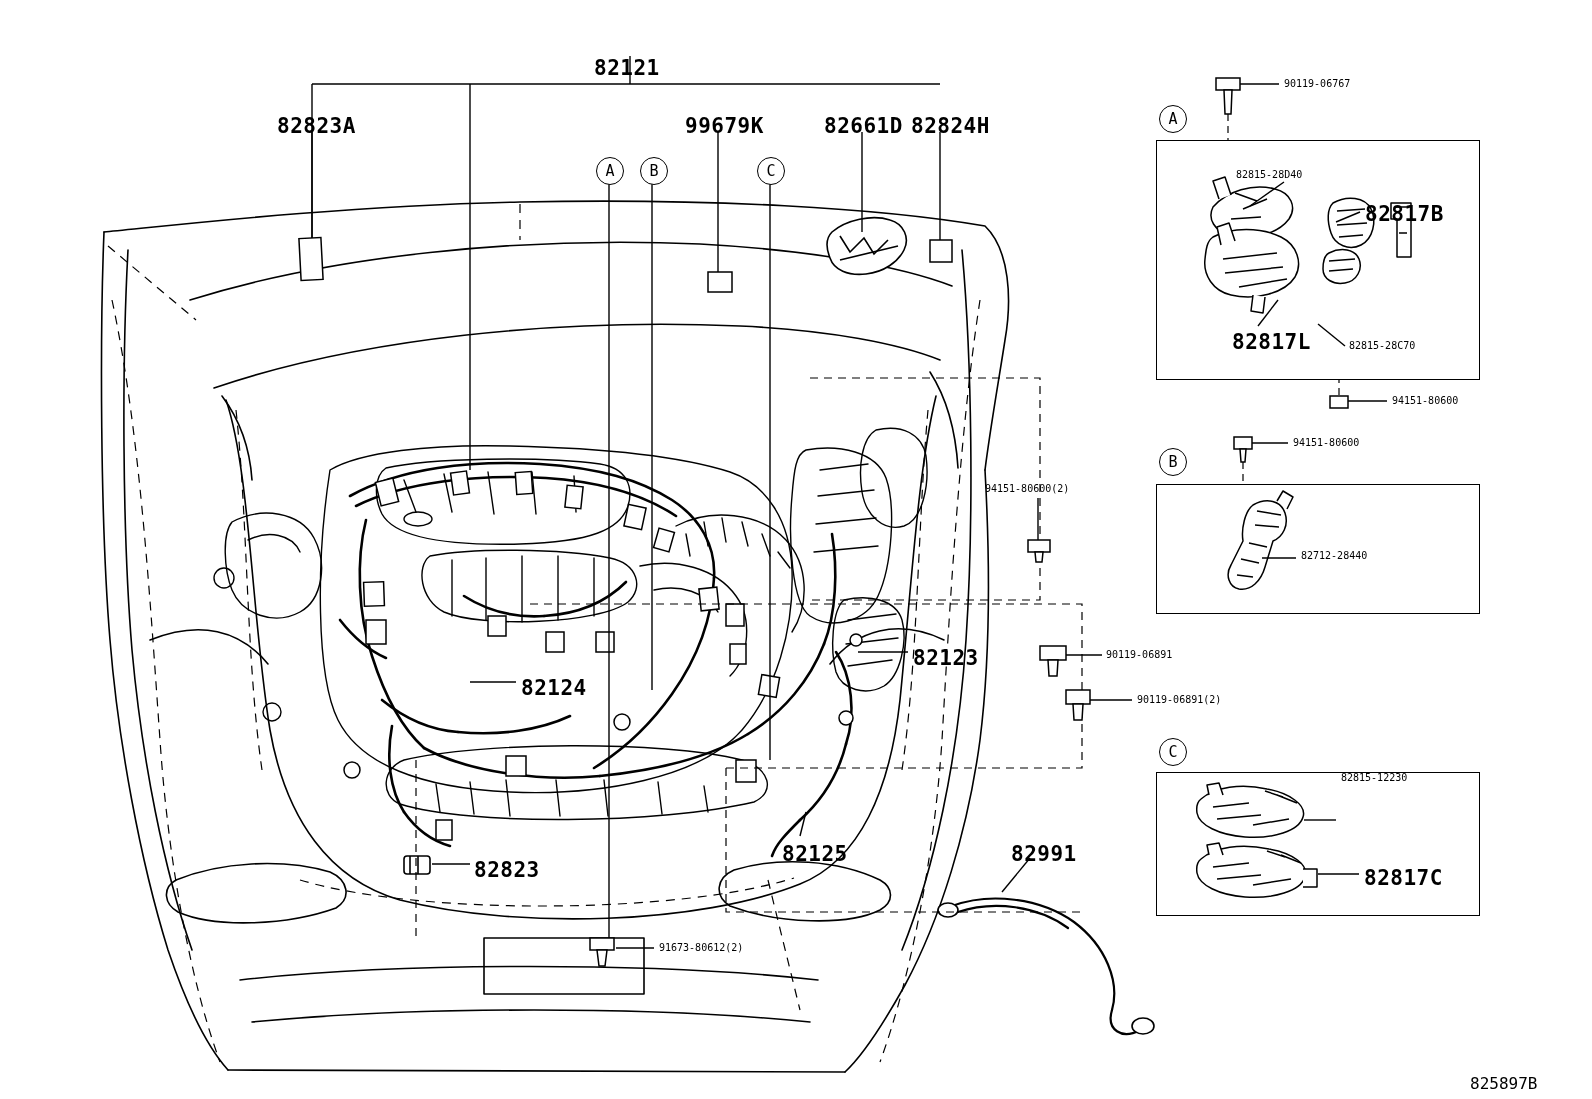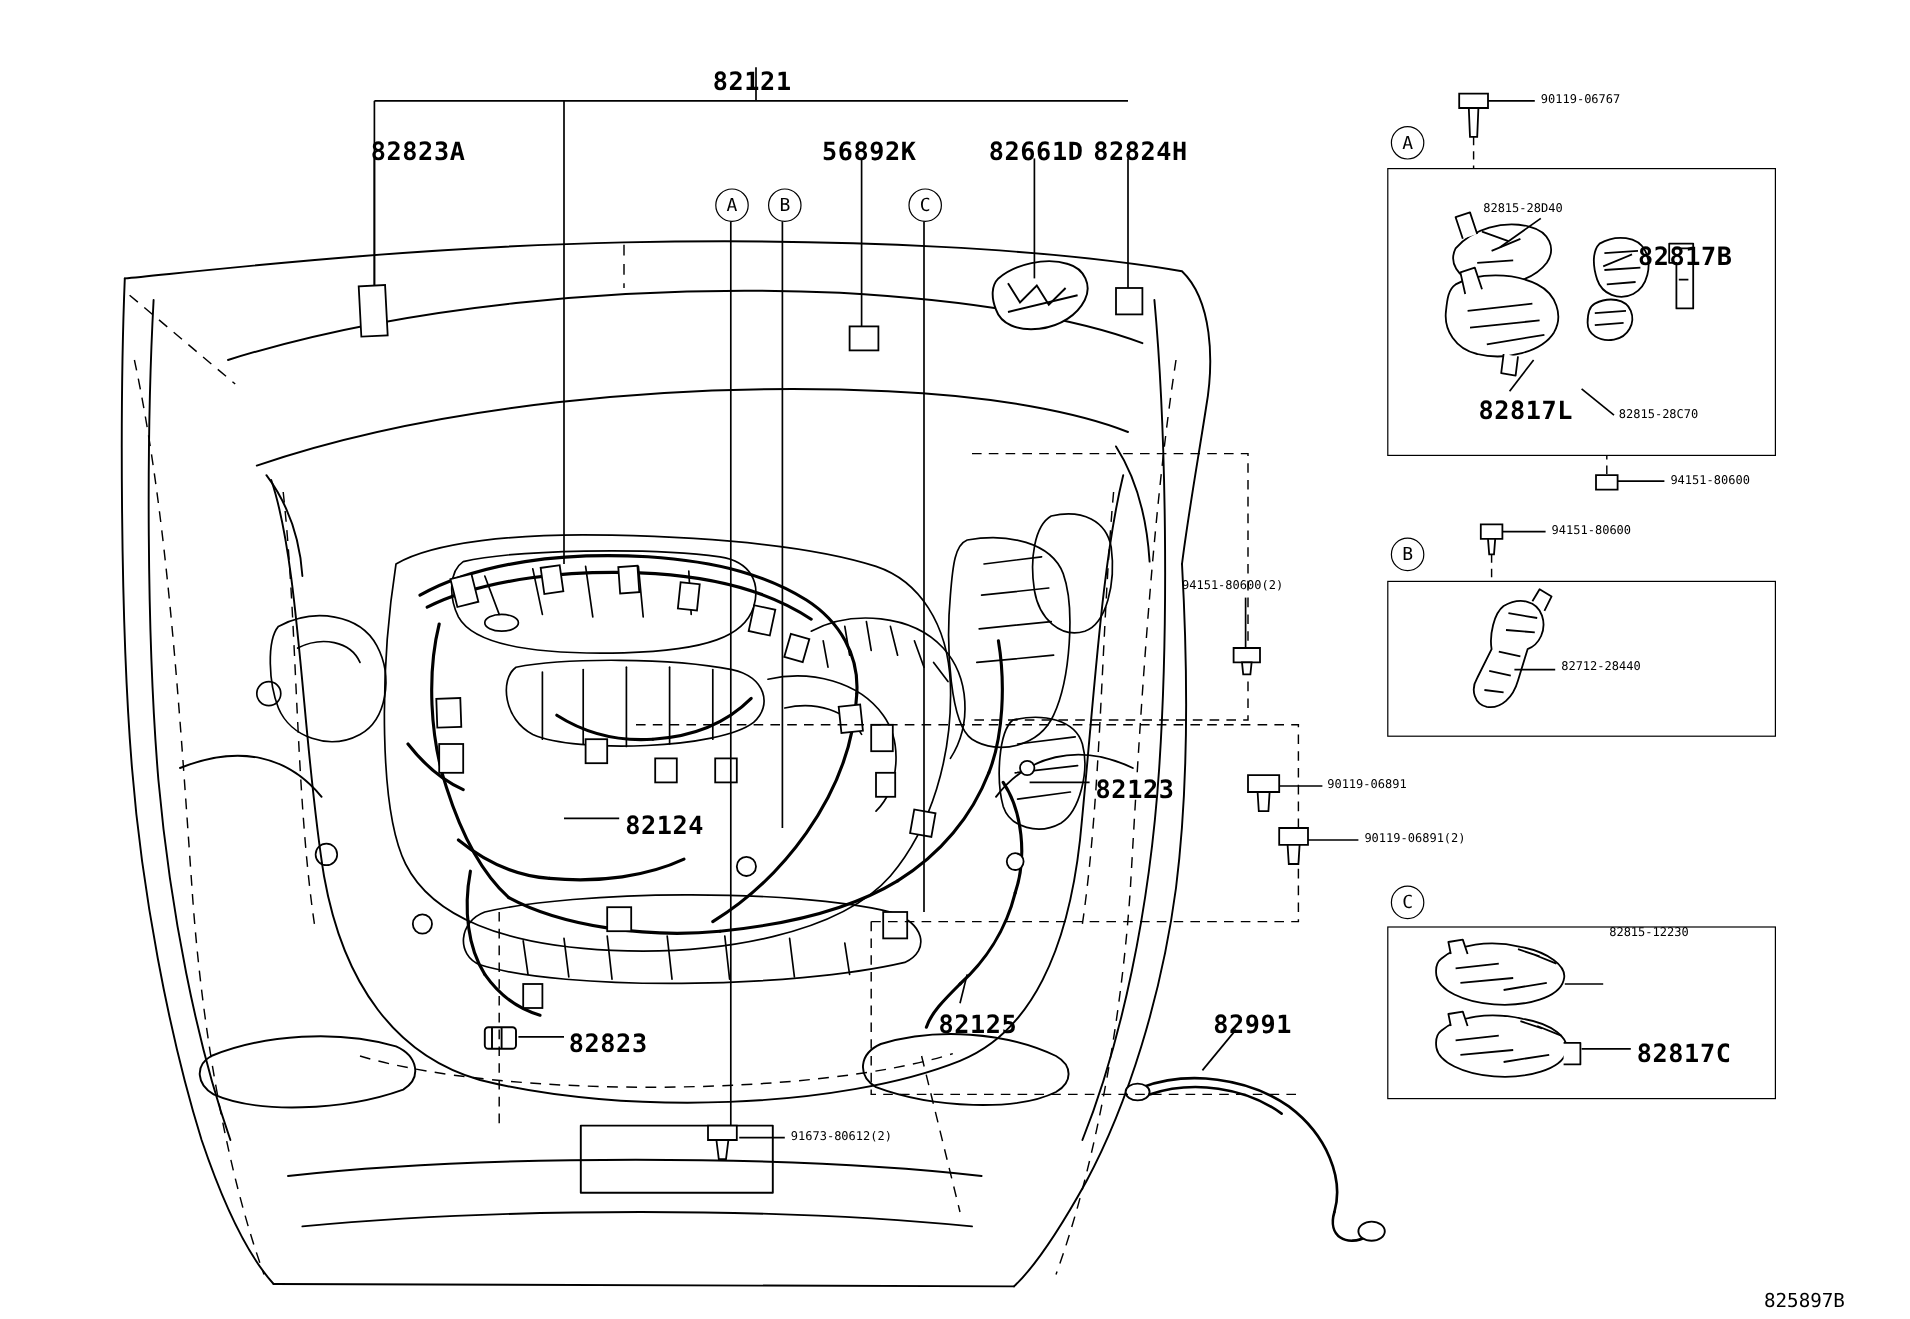--- a/index.html
+++ b/index.html
@@ -393,22 +393,22 @@
                  C 144 118 116 126 88 124 C 62 122 42 112 40 100 C 39 93 40 89 44 86 Z"></path>
         <path d="M52 82 L 50 72 L 62 70 L 66 82"></path>
         <path d="M56 94 L 92 90 M 60 106 L 104 102 M 96 112 L 134 106"></path>
         <path d="M124 82 L 144 90 M 110 78 L 128 84"></path>
         <path d="M146 96 L 160 96 L 160 114 L 146 114"></path>
       </g>
     </svg>
   </div>
 
   <div class="lbl" style="left:594px; top:56px;">82121</div>
-  <div class="lbl" style="left:277px; top:114px;margin-left:32px;">82823A</div>
-  <div class="lbl" style="left:685px; top:114px;">56892K</div>
+  <div class="lbl" style="left:277px; top:114px;">82823A</div>
+  <div class="lbl" style="left:685px; top:114px;">99679K</div>
   <div class="lbl" style="left:824px; top:114px;">82661D</div>
   <div class="lbl" style="left:911px; top:114px;">82824H</div>
   <div class="lbl" style="left:521px; top:676px;">82124</div>
   <div class="lbl" style="left:913px; top:646px;">82123</div>
   <div class="lbl" style="left:782px; top:842px;">82125</div>
   <div class="lbl" style="left:474px; top:858px;">82823</div>
   <div class="lbl" style="left:1011px; top:842px;">82991</div>
 
   <div class="circ" style="left:596px;  top:157px;">A</div>
   <div class="circ" style="left:640px;  top:157px;">B</div>

